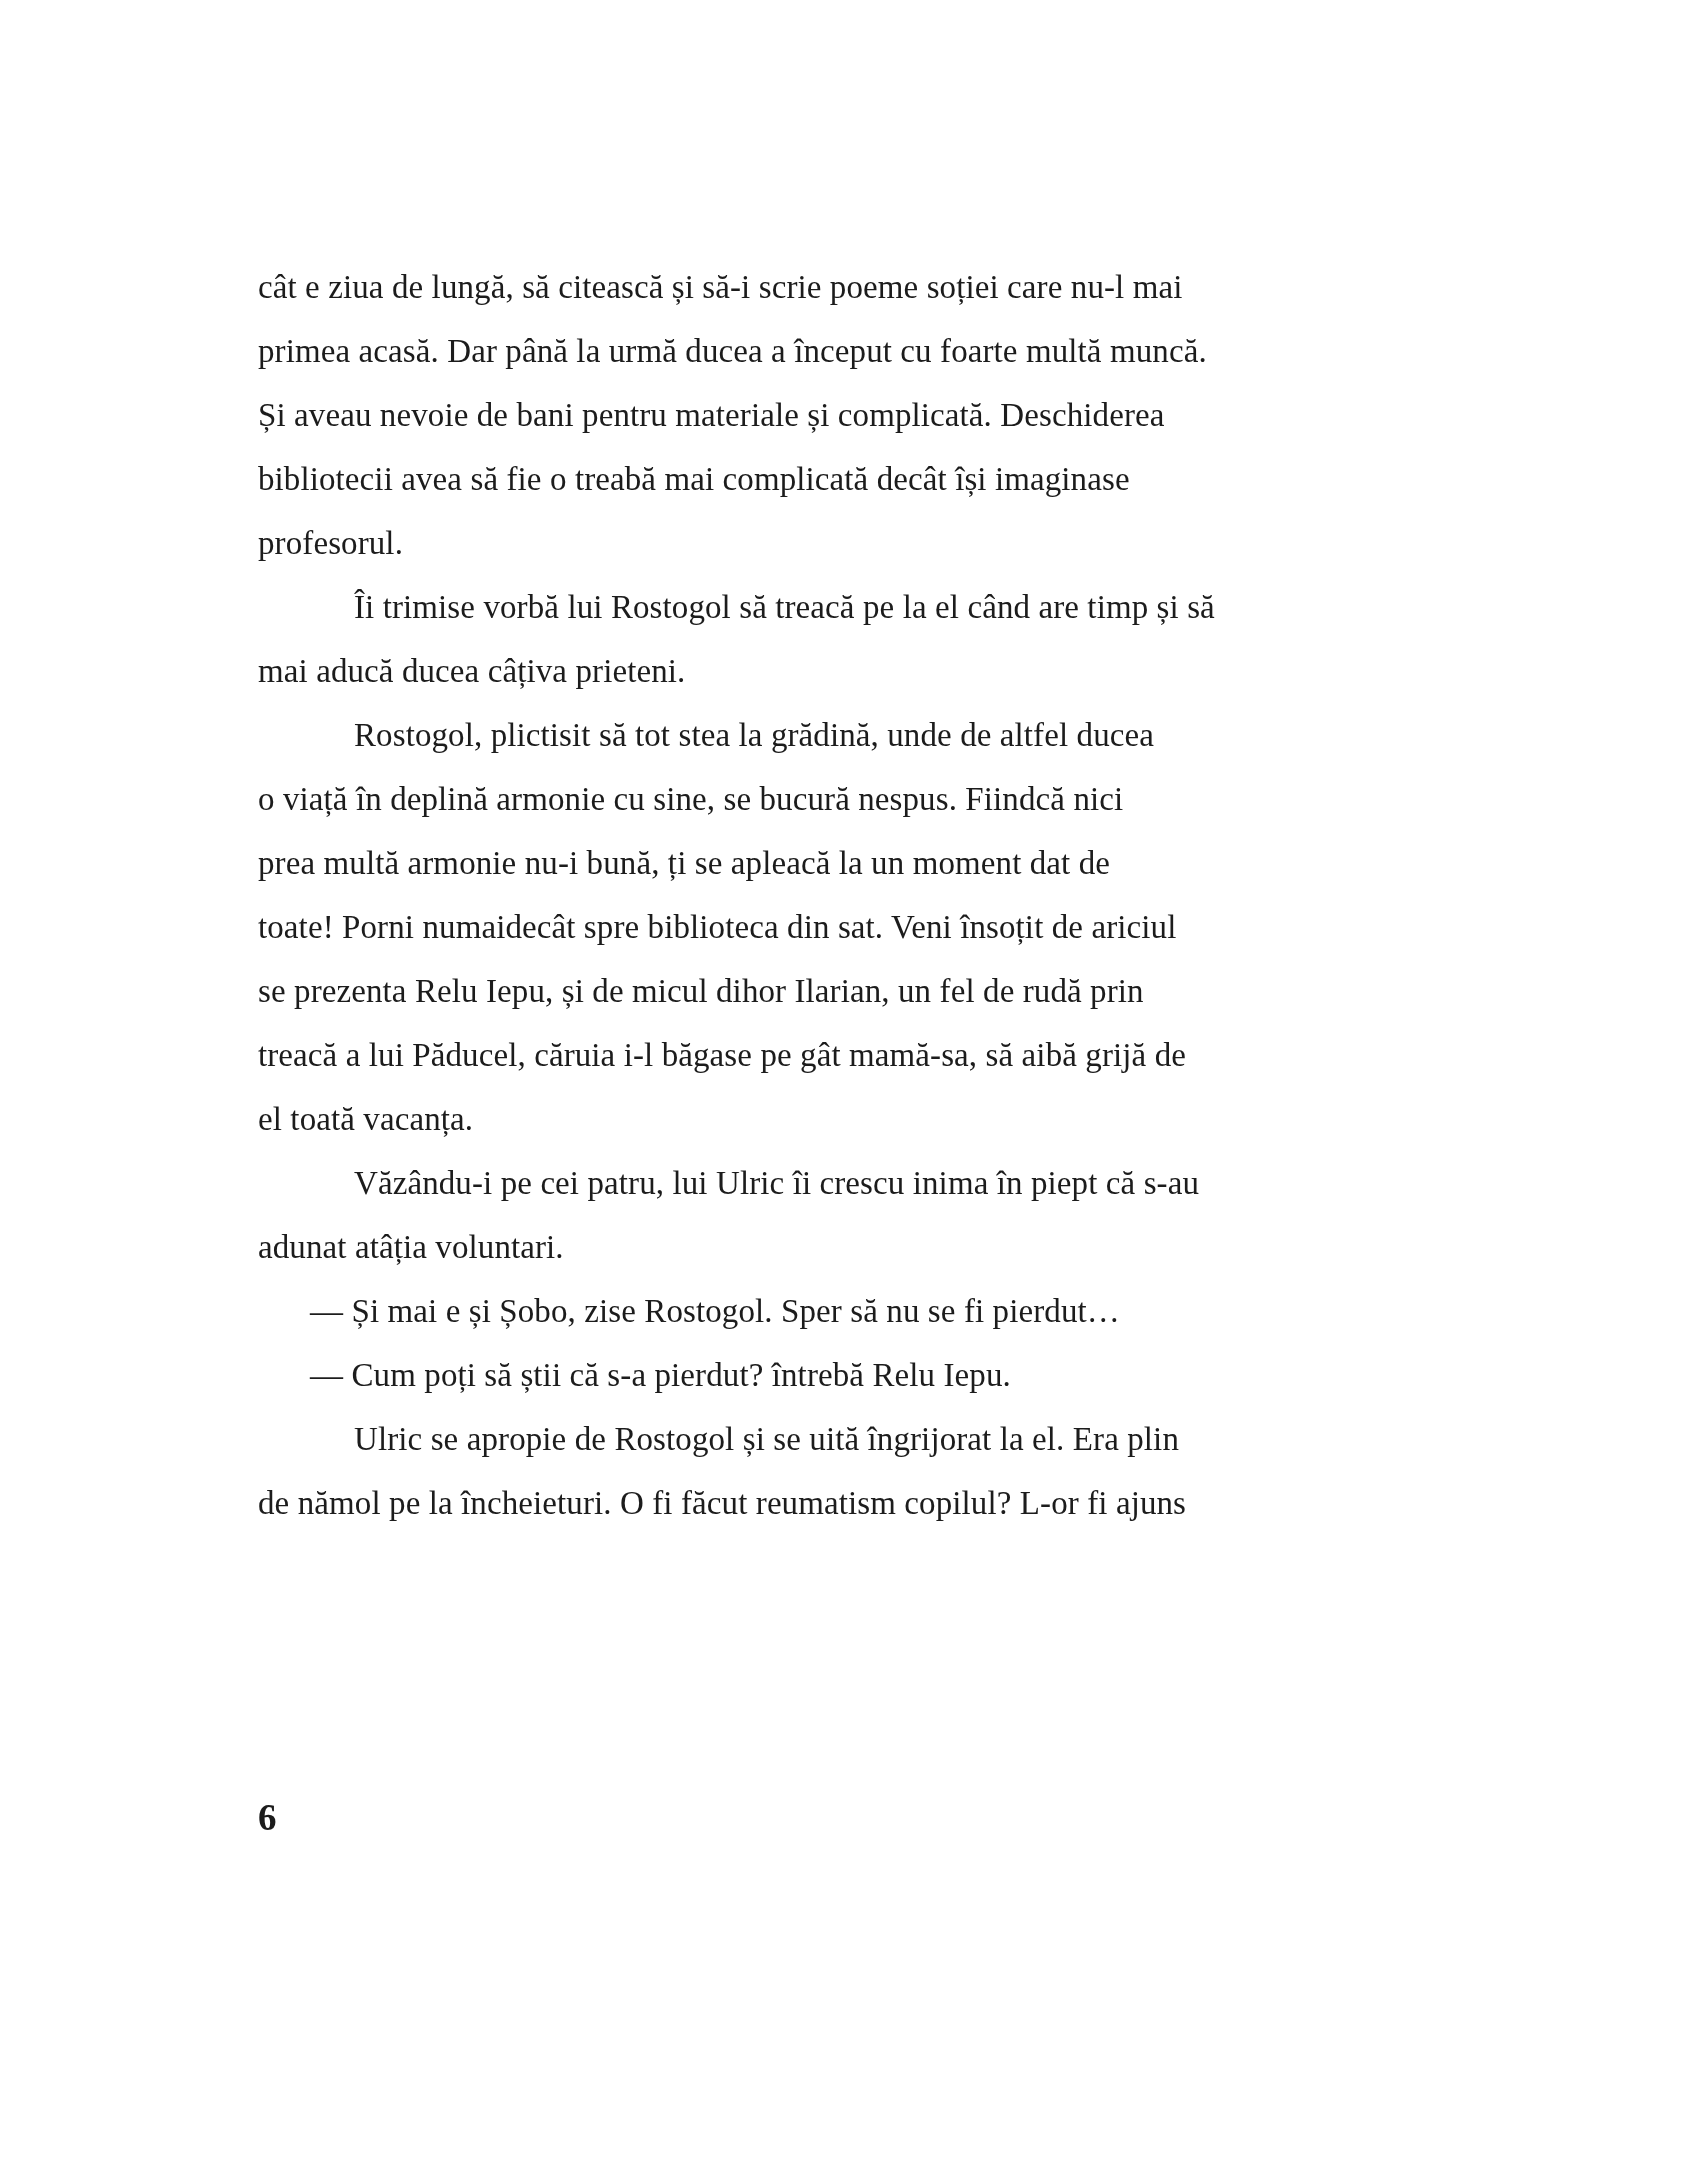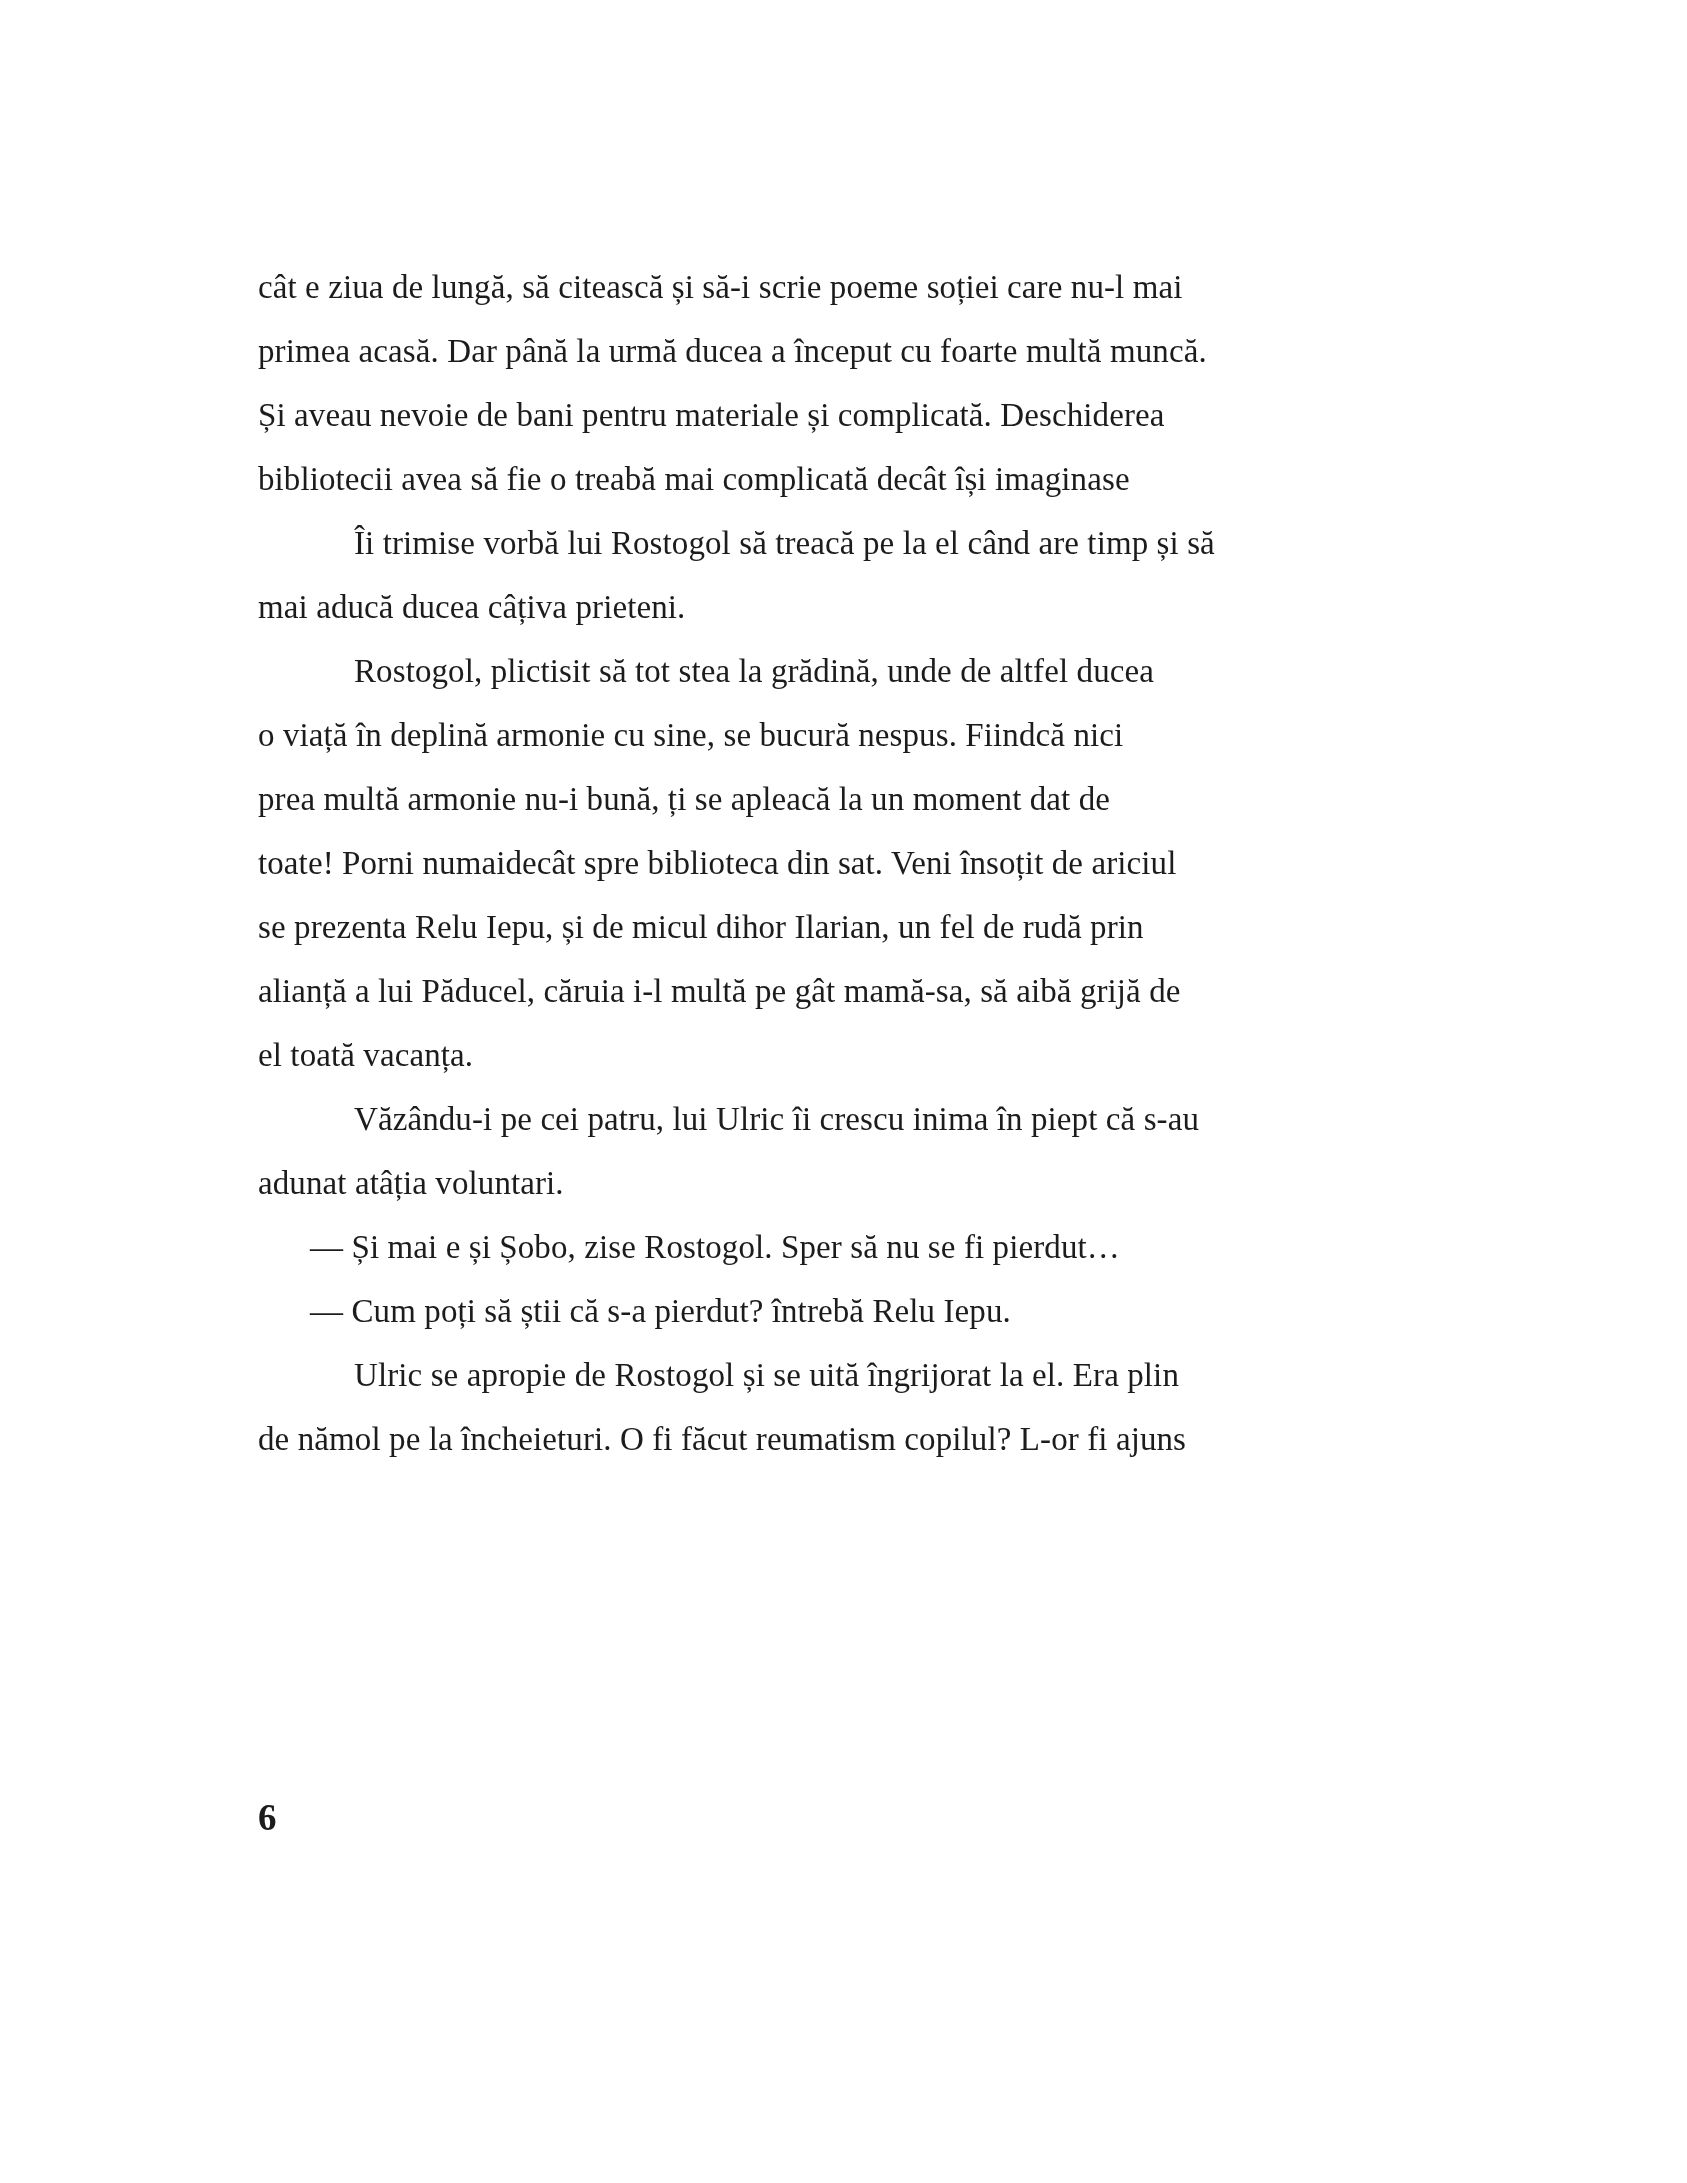--- a/index.html
+++ b/index.html
@@ -51,28 +51,29 @@
 </style>
 </head>
 <body>
 
 <div class="page" style="background: rgb(255, 255, 255);">
   <main class="text-block" style="color: rgb(28, 28, 28);">
       <div class="line indent-none">cât e ziua de lungă, să citească și să-i scrie poeme soției care nu-l mai</div>
       <div class="line indent-none">primea acasă. Dar până la urmă ducea a început cu foarte multă muncă.</div>
       <div class="line indent-none">Și aveau nevoie de bani pentru materiale și complicată. Deschiderea</div>
       <div class="line indent-none">bibliotecii avea să fie o treabă mai complicată decât își imaginase</div>
+      <div class="line indent-none">profesorul.</div>
       <div class="line indent-para">Îi trimise vorbă lui Rostogol să treacă pe la el când are timp și să</div>
       <div class="line indent-none">mai aducă ducea câțiva prieteni.</div>
       <div class="line indent-para">Rostogol, plictisit să tot stea la grădină, unde de altfel ducea</div>
       <div class="line indent-none">o viață în deplină armonie cu sine, se bucură nespus. Fiindcă nici</div>
       <div class="line indent-none">prea multă armonie nu-i bună, ți se apleacă la un moment dat de</div>
       <div class="line indent-none">toate! Porni numaidecât spre biblioteca din sat. Veni însoțit de ariciul</div>
       <div class="line indent-none">se prezenta Relu Iepu, și de micul dihor Ilarian, un fel de rudă prin</div>
-      <div class="line indent-none">alianță a lui Păducel, căruia i-l multă pe gât mamă-sa, să aibă grijă de</div>
+      <div class="line indent-none">treacă a lui Păducel, căruia i-l băgase pe gât mamă-sa, să aibă grijă de</div>
       <div class="line indent-none">el toată vacanța.</div>
       <div class="line indent-para">Văzându-i pe cei patru, lui Ulric îi crescu inima în piept că s-au</div>
       <div class="line indent-none">adunat atâția voluntari.</div>
       <div class="line indent-dash">— Și mai e și Șobo, zise Rostogol. Sper să nu se fi pierdut…</div>
       <div class="line indent-dash">— Cum poți să știi că s-a pierdut? întrebă Relu Iepu.</div>
       <div class="line indent-para">Ulric se apropie de Rostogol și se uită îngrijorat la el. Era plin</div>
       <div class="line indent-none">de nămol pe la încheieturi. O fi făcut reumatism copilul? L-or fi ajuns</div>
     </main>
   <div class="page-number" style="color: rgb(28, 28, 28);">6</div>
 </div>

